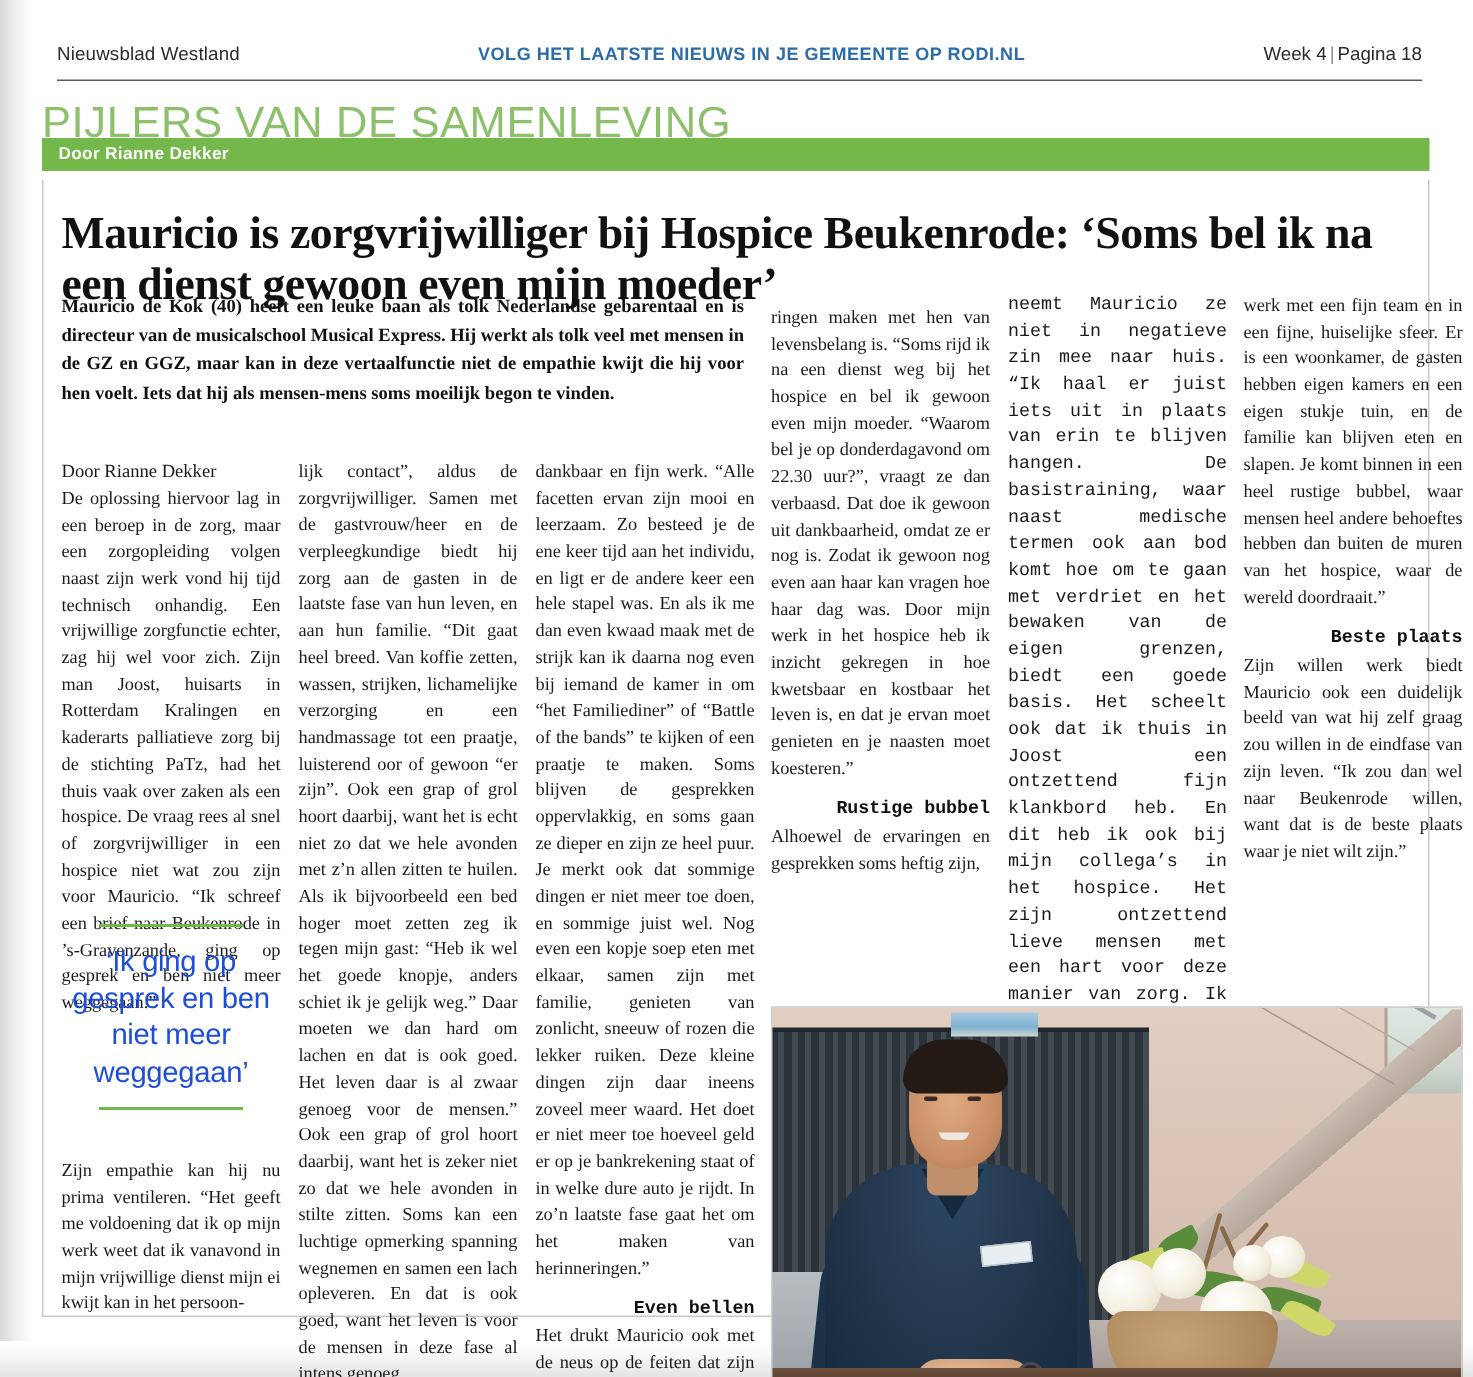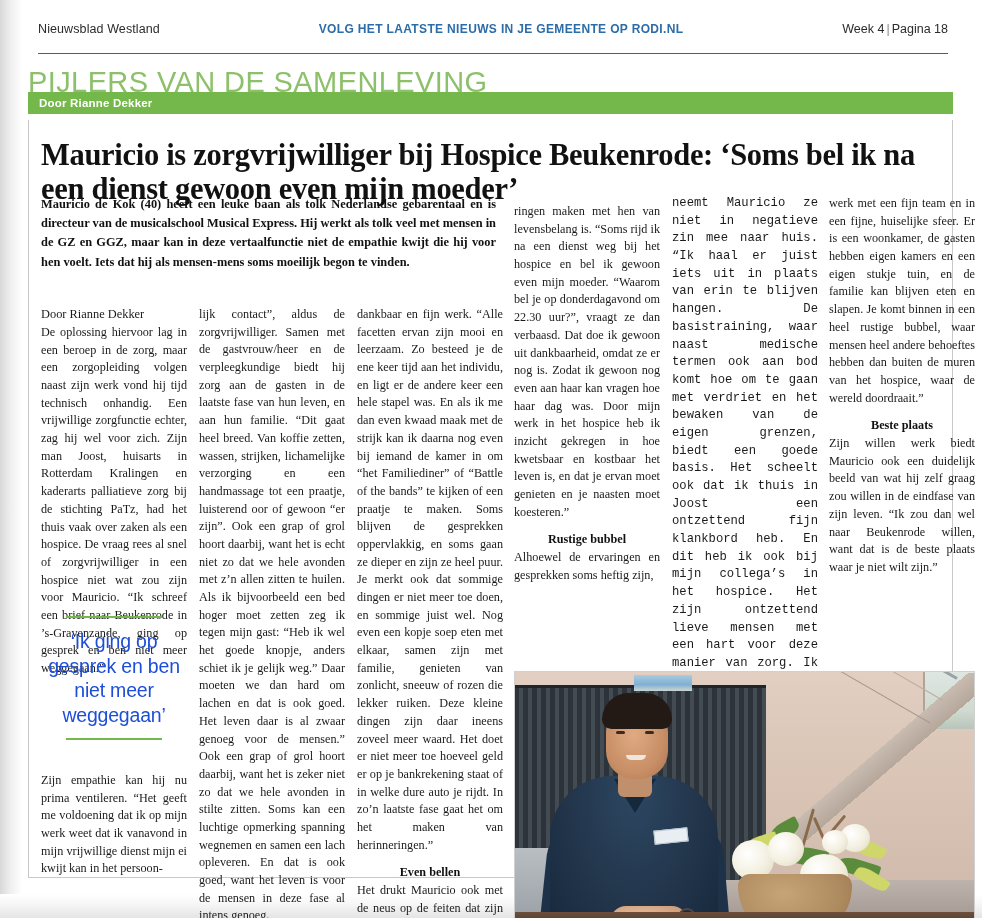--- a/index.html
+++ b/index.html
@@ -22,21 +22,21 @@
     background: linear-gradient(to right, #d8d8d8 0%, #eeeeee 45%, #ffffff 100%);
   }
   .edge-bottom {
     position: absolute; left: 0; bottom: 0; width: 982px; height: 24px;
     background: linear-gradient(to top, #e4e4e4 0%, #f7f7f7 60%, #ffffff 100%);
   }
 
   
   .masthead {
     position: absolute; left: 38px; top: 22px; width: 910px; height: 28px;
-    display: flex; justify-content: space-between;
+    display: flex; align-items: center; justify-content: space-between;
   }
   .masthead-left {
     font-family: "Liberation Sans", sans-serif;
     font-size: 12.5px; color: #2b2b2b; letter-spacing: .1px;
   }
   .masthead-center {
     font-family: "Liberation Sans", sans-serif;
     font-size: 12px; font-weight: bold; color: #2c6ca8;
     letter-spacing: .35px;
   }
@@ -108,27 +108,27 @@
     font-size: 12.2px;
     line-height: 1.45;
     color: #1a1a1a;
     text-align: justify;
     hyphens: auto;
     -webkit-hyphens: auto;
   }
   .col p { margin: 0 0 0 0; }
   .col p + p { margin-top: 0; }
   .col .subhead {
-    font-family: Liberation Serif, serif;
+    font-family: Liberation Mono, monospace;
     font-weight: bold;
     font-size: 12.2px;
     line-height: 1.3;
     margin-top: 11px;
     margin-bottom: 1px;
-    text-align: center;
+    text-align: right;
     color: #111;
   }
   .col .author {
     font-family: "Liberation Serif", serif;
     font-size: 12.4px;
     text-align: left;
     margin-bottom: 0;
     color: #1a1a1a;
   }
 

